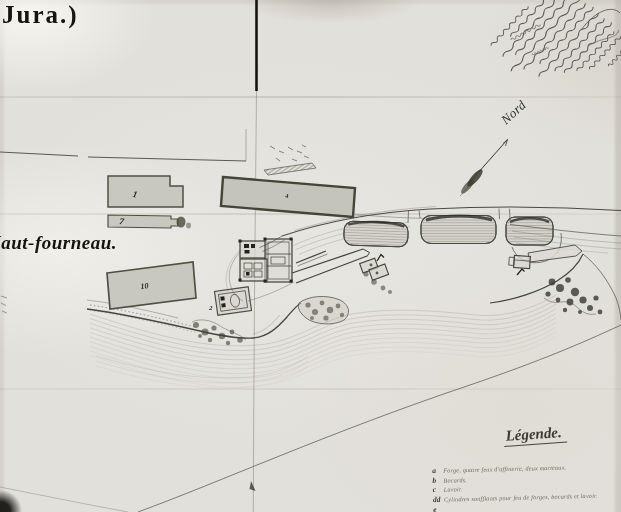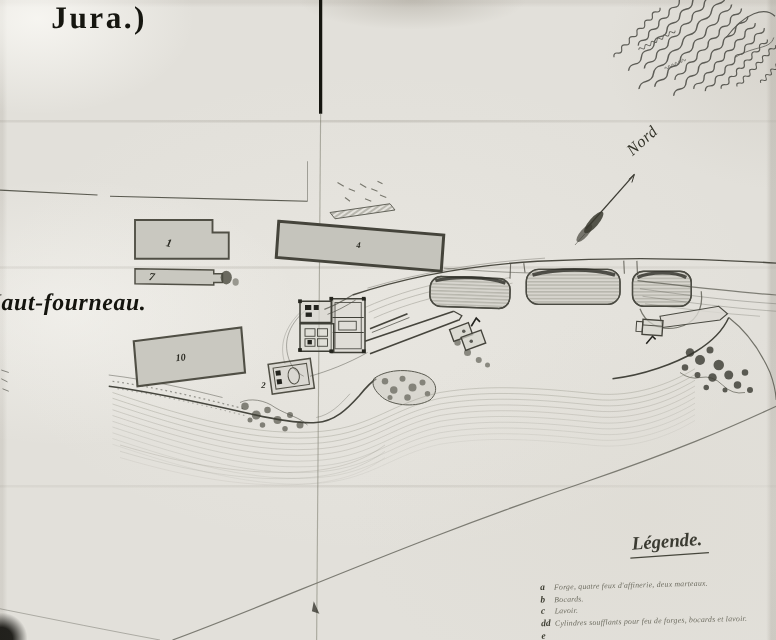--- a/index.html
+++ b/index.html
@@ -15,21 +15,21 @@
       radial-gradient(ellipse 260px 150px at 55px 250px, rgba(250,249,245,.55), transparent 72%),
       radial-gradient(ellipse 320px 210px at 520px 410px, rgba(221,218,210,.5), transparent 75%),
       radial-gradient(ellipse 420px 260px at 300px 250px, rgba(240,238,232,.4), transparent 75%),
       linear-gradient(90deg, rgba(160,155,145,.22) 0 2px, transparent 6px 613px, rgba(148,143,133,.3) 617px 621px),
       linear-gradient(180deg, rgba(168,163,153,.2) 0 2px, transparent 6px);
   }
   svg{position:absolute;left:0;top:0;}
   .crease-h{position:absolute;left:0;width:100%;height:2px;pointer-events:none;
     background:linear-gradient(90deg, rgba(128,123,112,.14), rgba(128,123,112,.24), rgba(128,123,112,.08));}
   .lbl{position:absolute;color:#19180f;white-space:nowrap;transform-origin:left top;}
-  #jura{left:2px;top:1px;font-size:25px;font-weight:bold;letter-spacing:2px;color:#161610;margin-left:39px;}
+  #jura{left:2px;top:1px;font-size:25px;font-weight:bold;letter-spacing:2px;color:#161610;}
   #haut{left:-14px;top:232px;font-size:19px;font-weight:bold;font-style:italic;letter-spacing:.5px;color:#14140e;}
   #nord{left:498px;top:116px;font-size:13px;font-style:italic;transform:rotate(-42deg);color:#323228;letter-spacing:.5px;}
   .bnum{position:absolute;font-style:italic;font-weight:bold;color:#2a2a22;transform-origin:left top;}
   #legend-title{left:503px;top:428px;font-size:15px;font-style:italic;font-weight:bold;color:#3b3b32;
     transform:rotate(-4deg);border-bottom:1.4px solid #46463c;padding:0 5px 1px 2px;}
   #legend-entries{position:absolute;left:432px;top:463px;width:200px;transform:rotate(-1.5deg);transform-origin:left top;}
   .lrow{white-space:nowrap;line-height:9.7px;height:9.7px;}
   .lrow .letter{display:inline-block;min-width:11px;font-style:italic;font-weight:bold;font-size:7.5px;color:#3c3c31;}
   .lrow .ltext{font-style:italic;font-size:6.2px;letter-spacing:.2px;color:#6d6c60;}
 </style>

